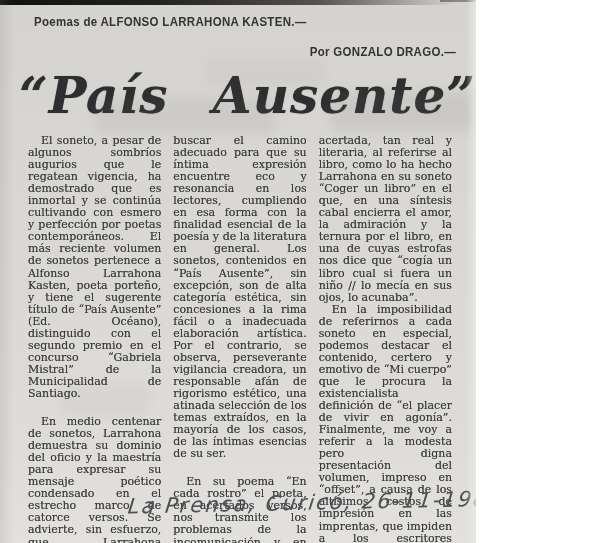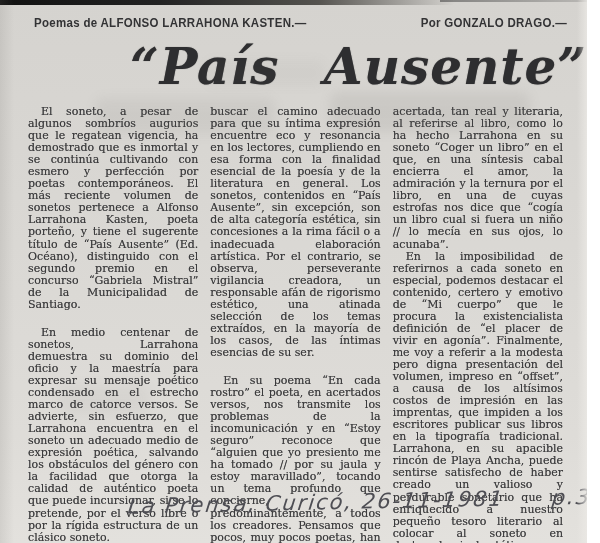--- a/index.html
+++ b/index.html
@@ -1,18 +1,18 @@
 <!DOCTYPE html>
 <html><head>
 <meta charset="utf-8">
 <style>
   html,body{margin:0;padding:0;}
   .page{
     position:relative;
-    width:587px;height:543px;
+    width:476px;height:543px;
     background:linear-gradient(180deg,#d5d3cf 0%,#dad8d4 45%,#dedcd8 80%,#e3e1dd 100%);
     overflow:hidden;
     font-family:"DejaVu Serif",serif;
     color:#3a3a3c;
   }
   
   .scan-edge-top{
     position:absolute;top:0;left:0;width:455px;height:5px;
     background:linear-gradient(90deg,#111 0%,#222 35%,#55534f 70%,rgba(85,83,79,0) 100%);
     border-bottom-right-radius:4px;
@@ -29,21 +29,21 @@
   .g4{left:205px;top:60px;width:120px;height:26px;opacity:.05;}
 
   .kicker{
     display:flex;justify-content:space-between;
     padding:16px 18px 0 34px;
     font-family:"Liberation Sans",sans-serif;
     font-weight:700;font-size:11.5px;
     letter-spacing:.3px;color:#333335;
     transform:scaleY(1.05);
   }
-  .kicker .right{margin-right:2px;}
+  .kicker .right{margin-right:2px;margin-top:29px;}
 
   .headline{
     margin-top:14px;
     text-align:right;
     font-family:"DejaVu Serif",serif;
     font-style:italic;font-weight:bold;
     font-size:50px;line-height:50px;
     word-spacing:26px;letter-spacing:1px;
     color:#2e2e30;
     text-shadow:0 0 1px rgba(40,40,40,.55);

